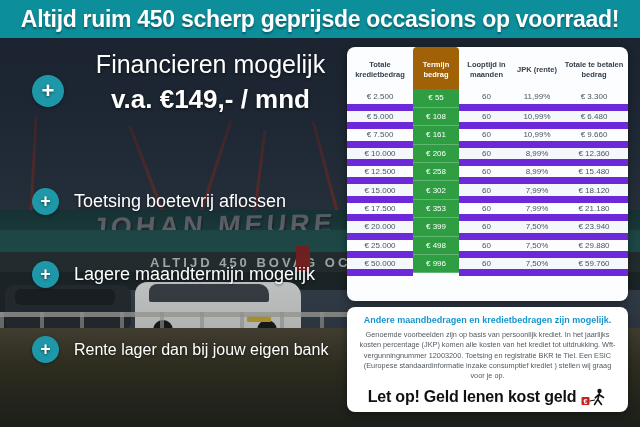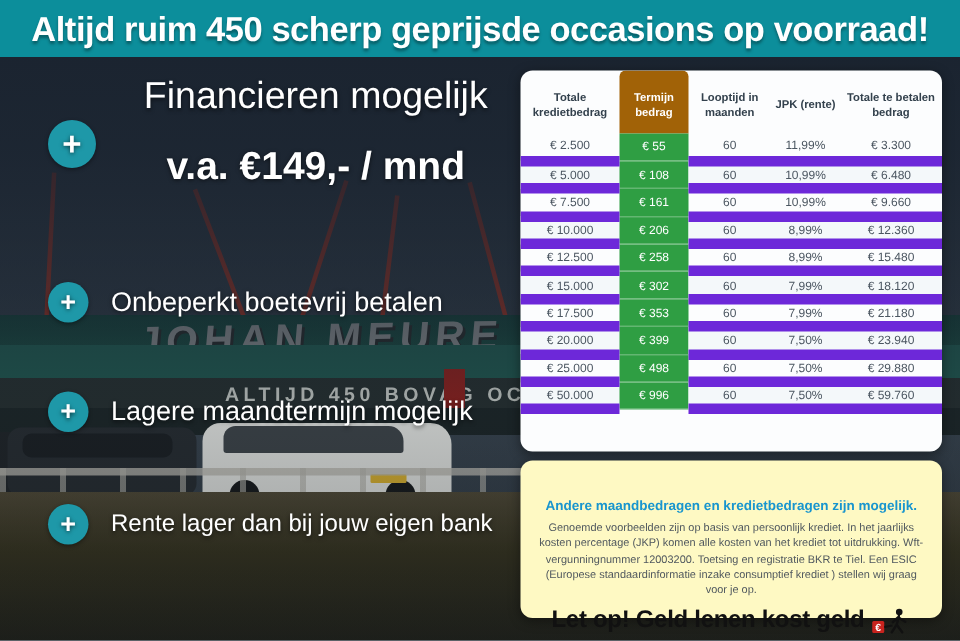--- a/index.html
+++ b/index.html
@@ -53,41 +53,41 @@
 
   
   .bullet { position:absolute; z-index:20; display:flex; align-items:center; gap:15px; color:#fff;
             text-shadow:0 1px 3px rgba(0,0,0,.6); }
   .pcirc { background:#1e98a8; color:#fff; border-radius:50%; display:flex; align-items:center;
            justify-content:center; font-weight:bold; flex:0 0 auto; box-shadow:0 1px 3px rgba(0,0,0,.4); }
   .b1 { left:32px; top:50px; width:310px; align-items:center; }
   .b1 .pcirc { width:32px; height:32px; font-size:22px; margin-top:16px; }
   .b1 .lines { text-align:center; flex:1; }
   .b1 .l1 { font-size:25px; font-weight:normal; }
-  .b1 .l2 { font-size:26px; font-weight:bold; margin-top:16px; }
+  .b1 .l2 { font-size:26px; font-weight:bold; margin-top:5px; }
   .b2 { left:32px; top:188px; } .b3 { left:32px; top:261px; } .b4 { left:32px; top:336px; }
   .b2 .pcirc,.b3 .pcirc,.b4 .pcirc { width:27px; height:27px; font-size:18px; }
   .b2 .txt,.b3 .txt { font-size:18px; } .b4 .txt { font-size:16px; }
 
   
   .card { position:absolute; left:347px; top:47px; width:281px; height:254px; background:#fcfdfe;
           border-radius:8px; z-index:25; box-shadow:0 2px 8px rgba(0,0,0,.4); overflow:hidden; }
   table { width:281px; border-collapse:collapse; table-layout:fixed; }
   col.c1{width:66px;} col.c2{width:46px;} col.c3{width:55px;} col.c4{width:46px;} col.c5{width:68px;}
   th { font-size:7.5px; font-weight:bold; color:#33414d; text-align:center; vertical-align:middle;
        height:42px; line-height:1.35; padding-top:4px; }
   td { font-size:8px; color:#4b5661; text-align:center; height:18.4px; vertical-align:middle;
        border-bottom:7px solid #6d28d9; }
   tbody tr:nth-child(even) td { background:#f4f8fa; }
   th.green { background:#a16207; color:#fff; border-radius:4px 4px 0 0; }
   td.green { background:#2f9e43 !important; color:#fff; border-bottom:1px solid rgba(255,255,255,.25); }
 
   
-  .info { position:absolute; left:347px; top:307px; width:281px; height:105px; background:#fef9c3;
-          border-radius:8px; z-index:25; box-shadow:0 2px 8px rgba(0,0,0,.4); padding:25px 10px 0 10px; }
+  .info { position:absolute; left:347px; top:307px; width:281px; height:105px; background:#ffffff;
+          border-radius:8px; z-index:25; box-shadow:0 2px 8px rgba(0,0,0,.4); padding:8px 10px 0 10px; }
   .info h3 { font-size:9px; font-weight:bold; color:#1895ce; text-align:center; margin-bottom:5px; }
   .info p { font-size:7.3px; color:#51595f; line-height:1.42; text-align:center; }
   .warnrow { display:flex; align-items:center; justify-content:center; gap:5px; margin-top:6px; }
   .warnrow span { font-size:16px; font-weight:bold; color:#111; letter-spacing:-0.2px; white-space:nowrap; }
 </style>
 </head>
 <body>
 
 <div class="stage">
 
@@ -124,21 +124,21 @@
 
   <div class="bullet b1">
     <div class="pcirc">+</div>
     <div class="lines">
       <div class="l1">Financieren mogelijk</div>
       <div class="l2">v.a. €149,- / mnd</div>
     </div>
   </div>
   <div class="bullet b2">
     <div class="pcirc">+</div>
-    <div class="txt">Onbeperkt boetevrij betalen</div>
+    <div class="txt">Toetsing boetevrij aflossen</div>
   </div>
   <div class="bullet b3">
     <div class="pcirc">+</div>
     <div class="txt">Lagere maandtermijn mogelijk</div>
   </div>
   <div class="bullet b4">
     <div class="pcirc">+</div>
     <div class="txt">Rente lager dan bij jouw eigen bank</div>
   </div>
 

